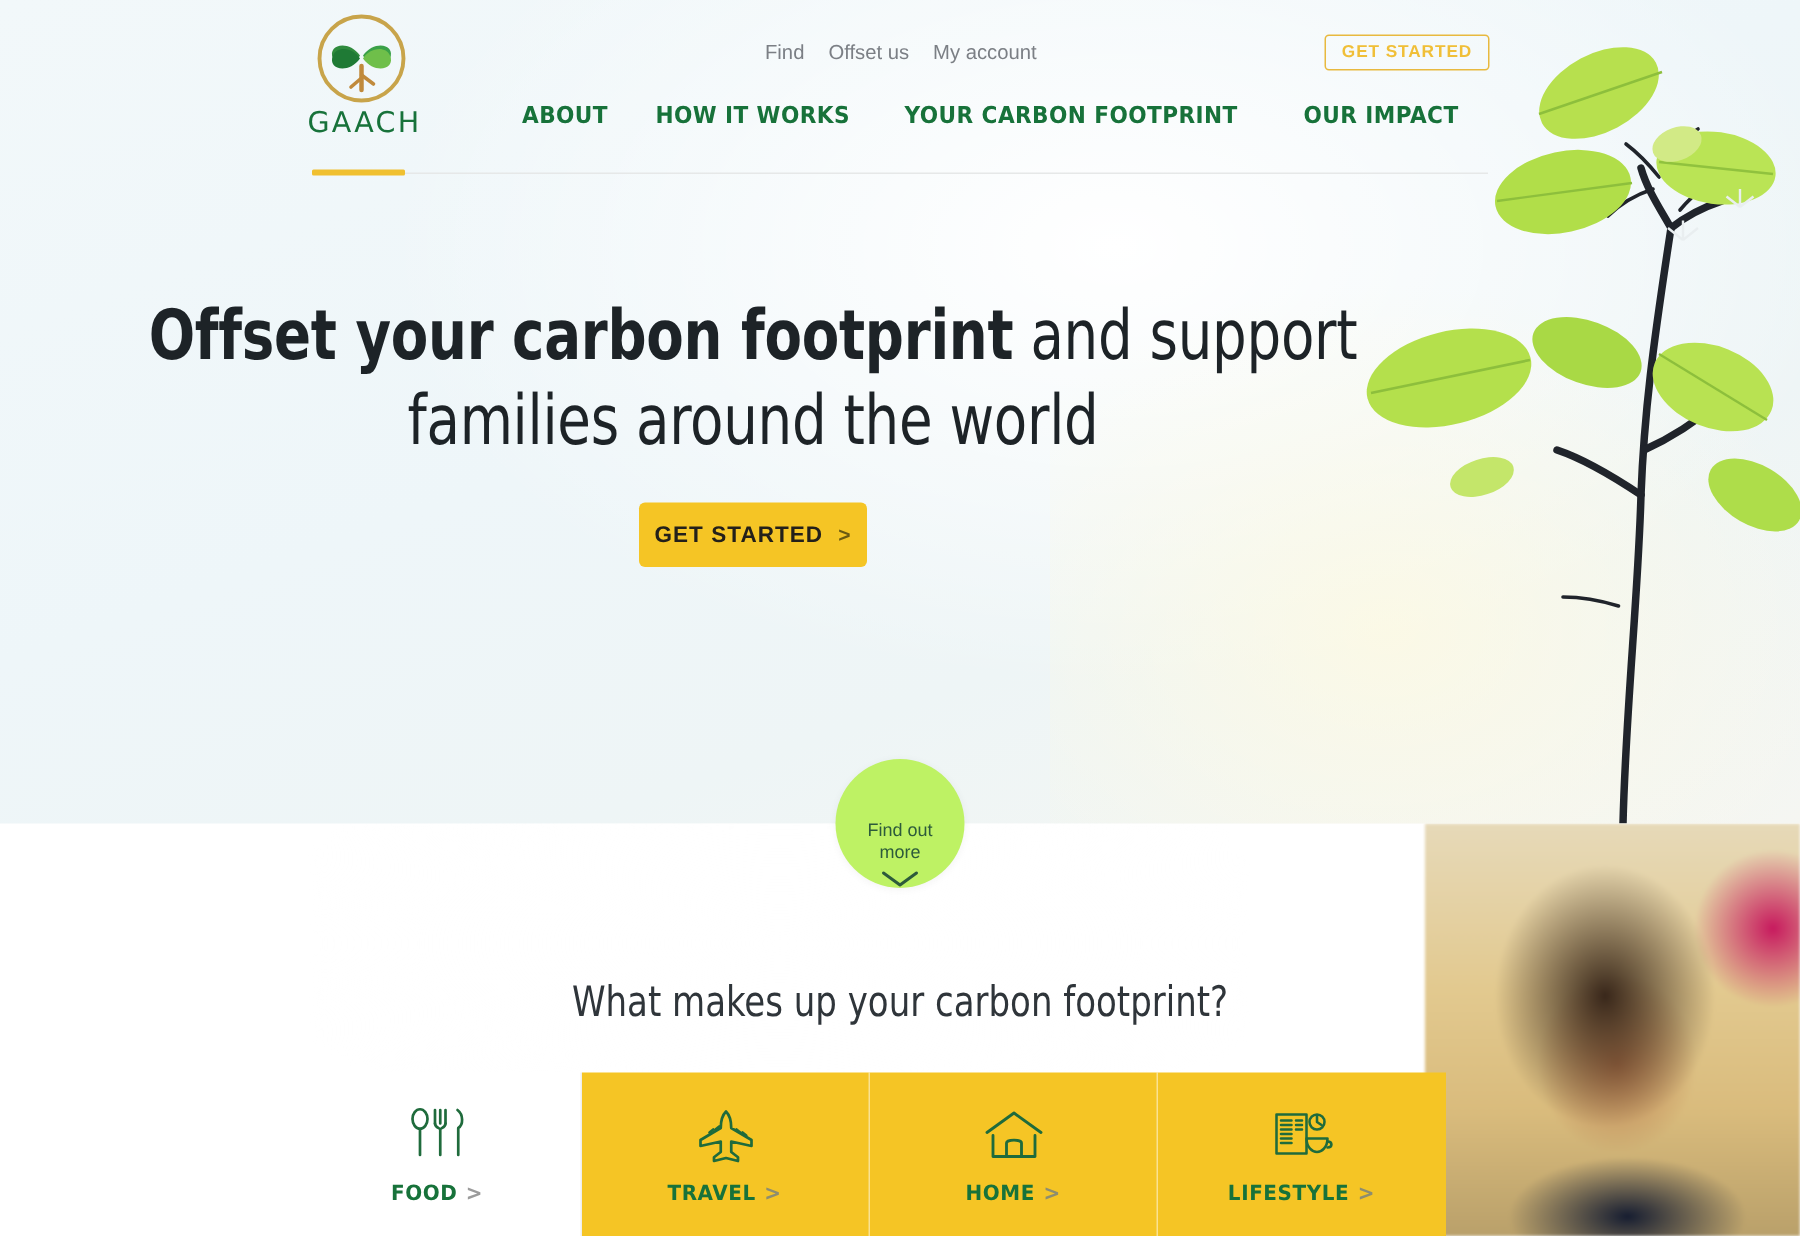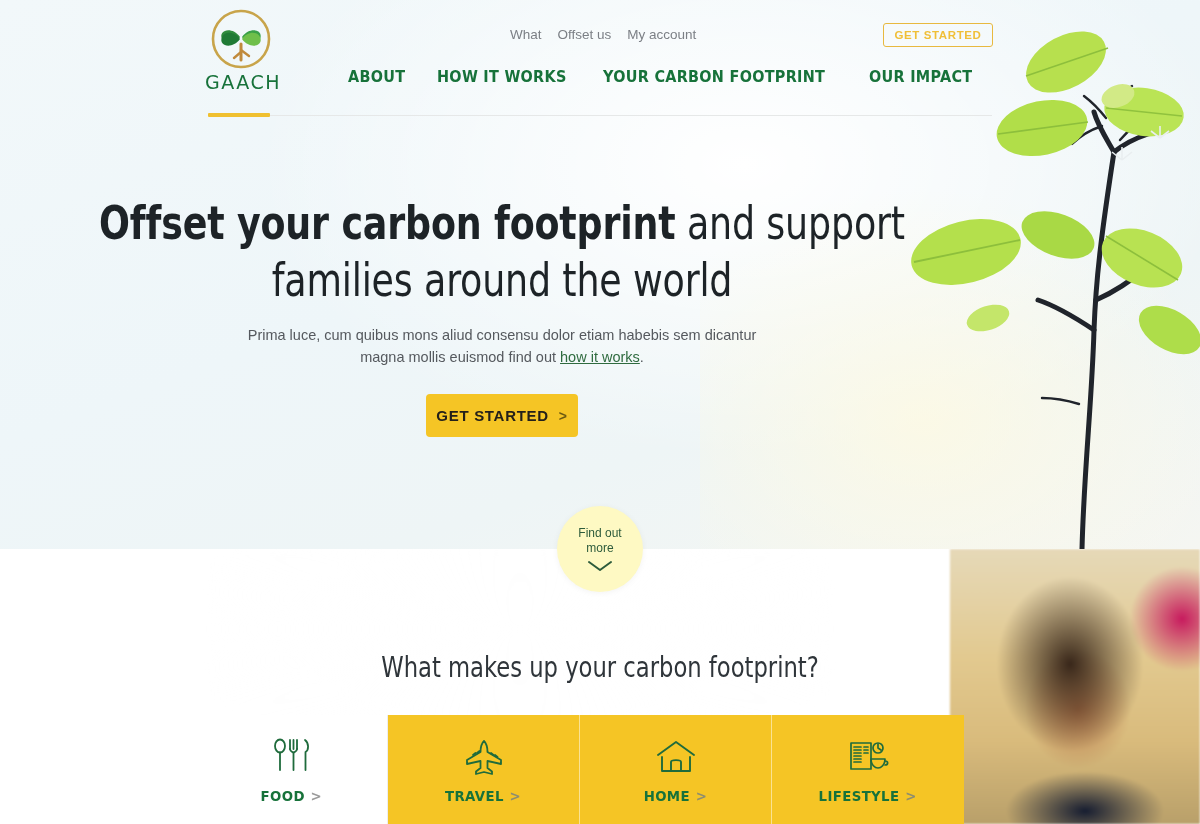--- a/index.html
+++ b/index.html
@@ -87,22 +87,22 @@
     margin-top: 26px; display: inline-block;
     background: #f5c525; color: #23201a; border: none; border-radius: 4px;
     padding: 13px 10px; font-size: 15px; font-weight: bold; letter-spacing: .7px;
     cursor: pointer; font-family: "Liberation Sans", sans-serif;
   }
   .hero-btn .chev { color: #6b5a12; font-weight: bold; margin-left: 10px; font-size: 14px; }
 
   
   .find-more {
     position: absolute; left: 557px; top: 506px; width: 86px; height: 86px;
-    background: #fef9c3; border-radius: 50%; z-index: 35;
-    display: flex; flex-direction: column; align-items: center; justify-content: center;
+    background: #bef264; border-radius: 50%; z-index: 35;
+    display: flex; flex-direction: column; align-items: center; justify-content: flex-end;
     box-shadow: 0 1px 6px rgba(0,0,0,.05);
     cursor: pointer;
   }
   .find-more-label {
     font-size: 12px; line-height: 15px; color: #2d5b3b; text-align: center; width: 58px;
   }
   .find-more-chev { margin-top: 4px; }
 
   
   .band {
@@ -218,42 +218,41 @@
         <ellipse cx="300" cy="330" rx="34" ry="20" fill="#aedd4a" transform="rotate(30 300 330)"></ellipse>
       </g>
       <g stroke="#e9eef0" stroke-width="1.6" fill="none">
         <path d="M252 160 l10 -8 M252 160 l-10 -8 M252 160 l0 -13"></path>
         <path d="M290 138 l9 -7 M290 138 l-9 -7 M290 138 l0 -12"></path>
       </g>
     </svg>
 
     <div class="hero-content">
       <h1 class="headline"><span class="strong">Offset your carbon footprint</span><span> and support families around the world</span></h1>
-      <p class="sub"><span>Prima luce, cum quibus mons aliud  consensu dolor etiam habebis sem dicantur magna mollis euismod find out </span><a href="#">how it works</a><span>.</span></p>
       <button class="hero-btn"><span>GET STARTED</span><span class="chev">&gt;</span></button>
     </div>
   </div>
 
   <div class="header">
 
     <div class="logo-wrap">
       <svg class="logo-mark" viewBox="0 0 62 62">
         <circle cx="31" cy="31" r="28" fill="none" stroke="#c8a44a" stroke-width="2.6"></circle>
         <path d="M30 29 C22 18, 8 22, 12 31 C15 38, 26 36, 30 29 Z" fill="#2f8b3d"></path>
         <path d="M32 29 C40 18, 54 22, 50 31 C47 38, 36 36, 32 29 Z" fill="#3aa148"></path>
         <path d="M30 31 C22 42, 8 38, 12 29 C15 22, 26 24, 30 31 Z" fill="#1f7a35"></path>
         <path d="M32 31 C40 42, 54 38, 50 29 C47 22, 36 24, 32 31 Z" fill="#6fbf4a"></path>
         <path d="M31 36 L31 52" stroke="#c08a3c" stroke-width="3" fill="none" stroke-linecap="round"></path>
         <path d="M31 44 L24 50 M31 42 L39 48" stroke="#c08a3c" stroke-width="2.4" fill="none" stroke-linecap="round"></path>
       </svg>
       <div class="logo-text">GAACH</div>
     </div>
 
     <div class="util-nav">
-      <a href="#">What</a><a href="#">Offset us</a><a href="#">My account</a>
+      <a href="#">Find</a><a href="#">Offset us</a><a href="#">My account</a>
     </div>
 
     <button class="header-cta">GET STARTED</button>
 
     <nav class="main-nav">
       <a href="#">ABOUT</a><a href="#">HOW IT WORKS</a><a href="#">YOUR CARBON FOOTPRINT</a><a href="#">OUR IMPACT</a>
     </nav>
 
     <div class="nav-divider"></div>
     <div class="nav-divider-accent"></div>

